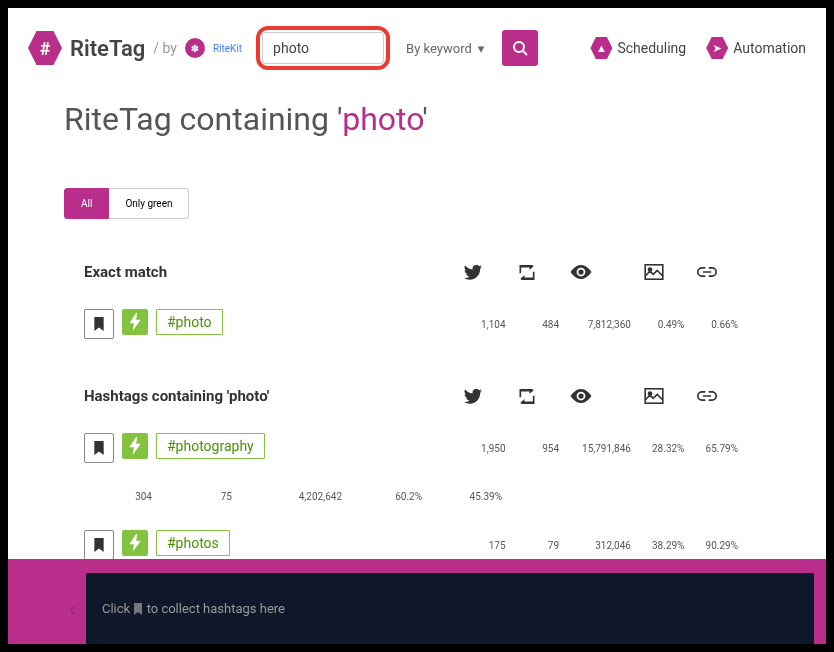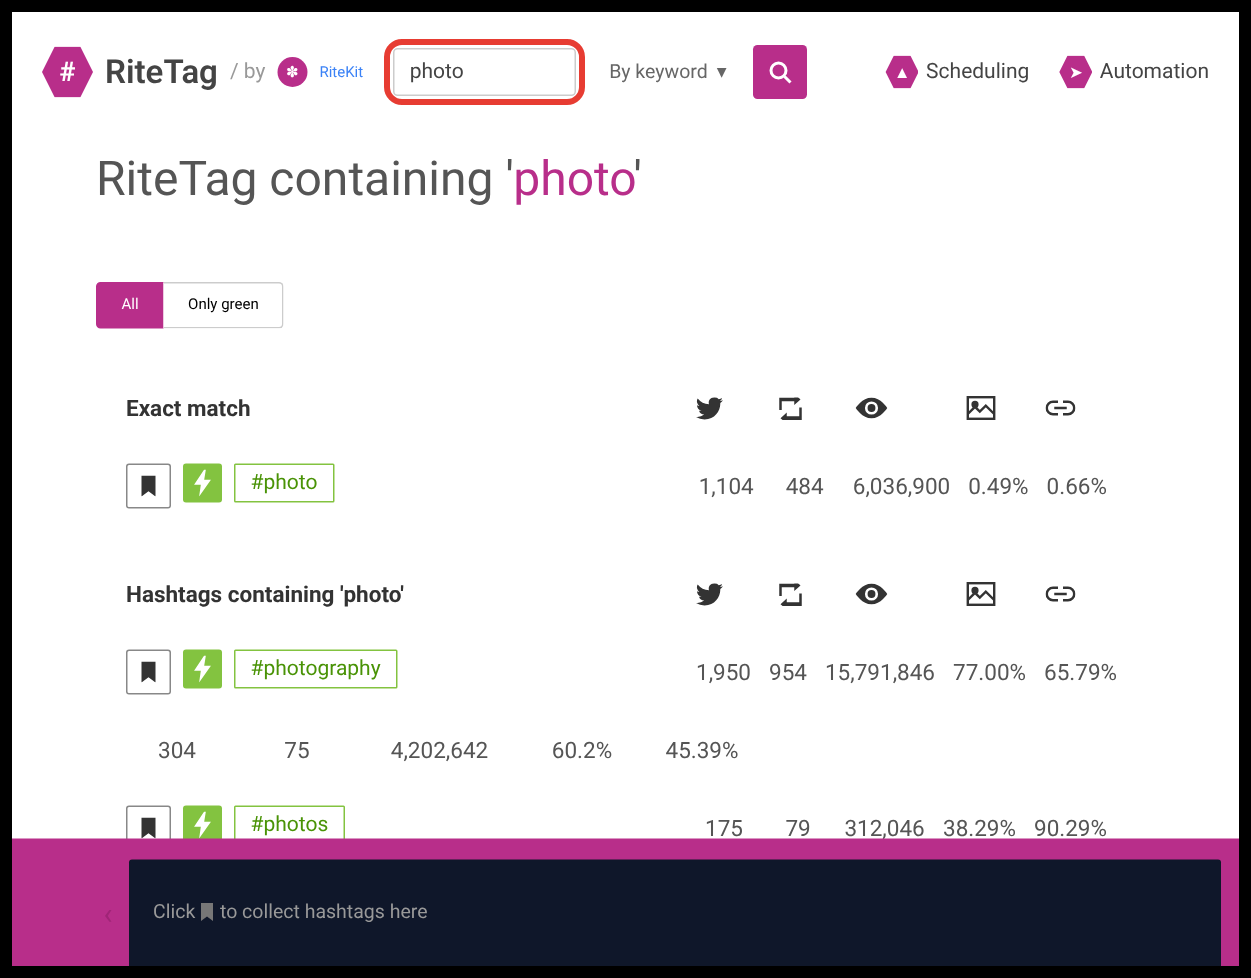--- a/index.html
+++ b/index.html
@@ -27,21 +27,21 @@
 .filter-btn:last-child{border-radius:0 3px 3px 0;border-left:0}
 .section{padding:10px 76px}
 .row{display:flex;align-items:center;padding:14px 0}
 .hdr-row{border-bottom:0}
 .section-title{font-weight:700;color:#333;font-size:15px;flex:0 0 380px}
 .icon-col{width:80px;text-align:center;color:#333;font-size:15px}
 .tag-cell{display:flex;align-items:flex-start;gap:8px;flex:0 0 380px}
 .bookmark-btn{width:30px;height:30px;border:1px solid #888;border-radius:2px;display:flex;align-items:center;justify-content:center;background:#fff;cursor:pointer}
 .bolt-badge{width:26px;height:26px;background:#83c340;border-radius:2px;display:flex;align-items:center;justify-content:center;color:#fff;font-weight:700}
 .hashtag{border:1px solid #83c340;color:#499306;padding:4px 10px;font-size:14px;border-radius:1px}
-.val{width:80px;text-align:center;color:#555;font-size:15px;padding-right:12px}
+.val{width:80px;text-align:right;color:#555;font-size:10px;padding-right:12px}
 .val.wide{width:110px}
 .footer{position:absolute;bottom:0;left:0;right:0;background:#b82e8a;padding:14px 12px 0 50px;display:flex;align-items:stretch}
 .chev{width:28px;color:#a02577;font-size:20px;display:flex;align-items:center;justify-content:center}
 .collect{background:#0f172a;flex:1;padding:28px 16px;font-size:13px;color:#999;border-radius:2px 2px 0 0}
 svg{display:block}
 </style>
 </head>
 <body>
 
 <div class="page">
@@ -124,21 +124,21 @@
             </button>
       <span class="bolt-badge">
               <svg width="12" height="18" viewBox="0 0 10 16" fill="#fff">
                 <path d="M6 0L0 9h4l-1 7 7-10H6l1-6z"></path>
               </svg>
             </span>
       <span class="hashtag">#photo</span>
     </div>
     <div class="val">1,104</div>
     <div class="val">484</div>
-    <div class="val wide">6,036,900</div>
+    <div class="val wide">7,812,360</div>
     <div class="val">0.49%</div>
     <div class="val">0.66%</div>
   </div>
       </div>
       <div class="section">
         <div class="row hdr-row">
     <div class="section-title">Hashtags containing 'photo'</div>
     <div class="icon-col">
             <svg width="18" height="15" viewBox="0 0 24 20" fill="#333">
               <path d="M24 2.4a10 10 0 01-2.8.8A5 5 0 0023.3.4a10 10 0 01-3.1 1.2A5 5 0 0011.5 6a14 14 0 01-10-5.2 5 5 0 001.5 6.6A5 5 0 01.9 6.8v.1a5 5 0 004 4.8 5 5 0 01-2.2.1 5 5 0 004.6 3.4A10 10 0 010 17.3 14 14 0 007.6 19.5c9 0 14-7.5 14-14v-.6A10 10 0 0024 2.4z"></path>
@@ -177,21 +177,21 @@
       <span class="bolt-badge">
               <svg width="12" height="18" viewBox="0 0 10 16" fill="#fff">
                 <path d="M6 0L0 9h4l-1 7 7-10H6l1-6z"></path>
               </svg>
             </span>
       <span class="hashtag">#photography</span>
     </div>
     <div class="val">1,950</div>
     <div class="val">954</div>
     <div class="val wide">15,791,846</div>
-    <div class="val">77.00%</div>
+    <div class="val">28.32%</div>
     <div class="val">65.79%</div>
   </div>
         <div class="row">
     <div class="val">304</div>
     <div class="val">75</div>
     <div class="val wide">4,202,642</div>
     <div class="val">60.2%</div>
     <div class="val">45.39%</div>
   </div>
         <div class="row">

